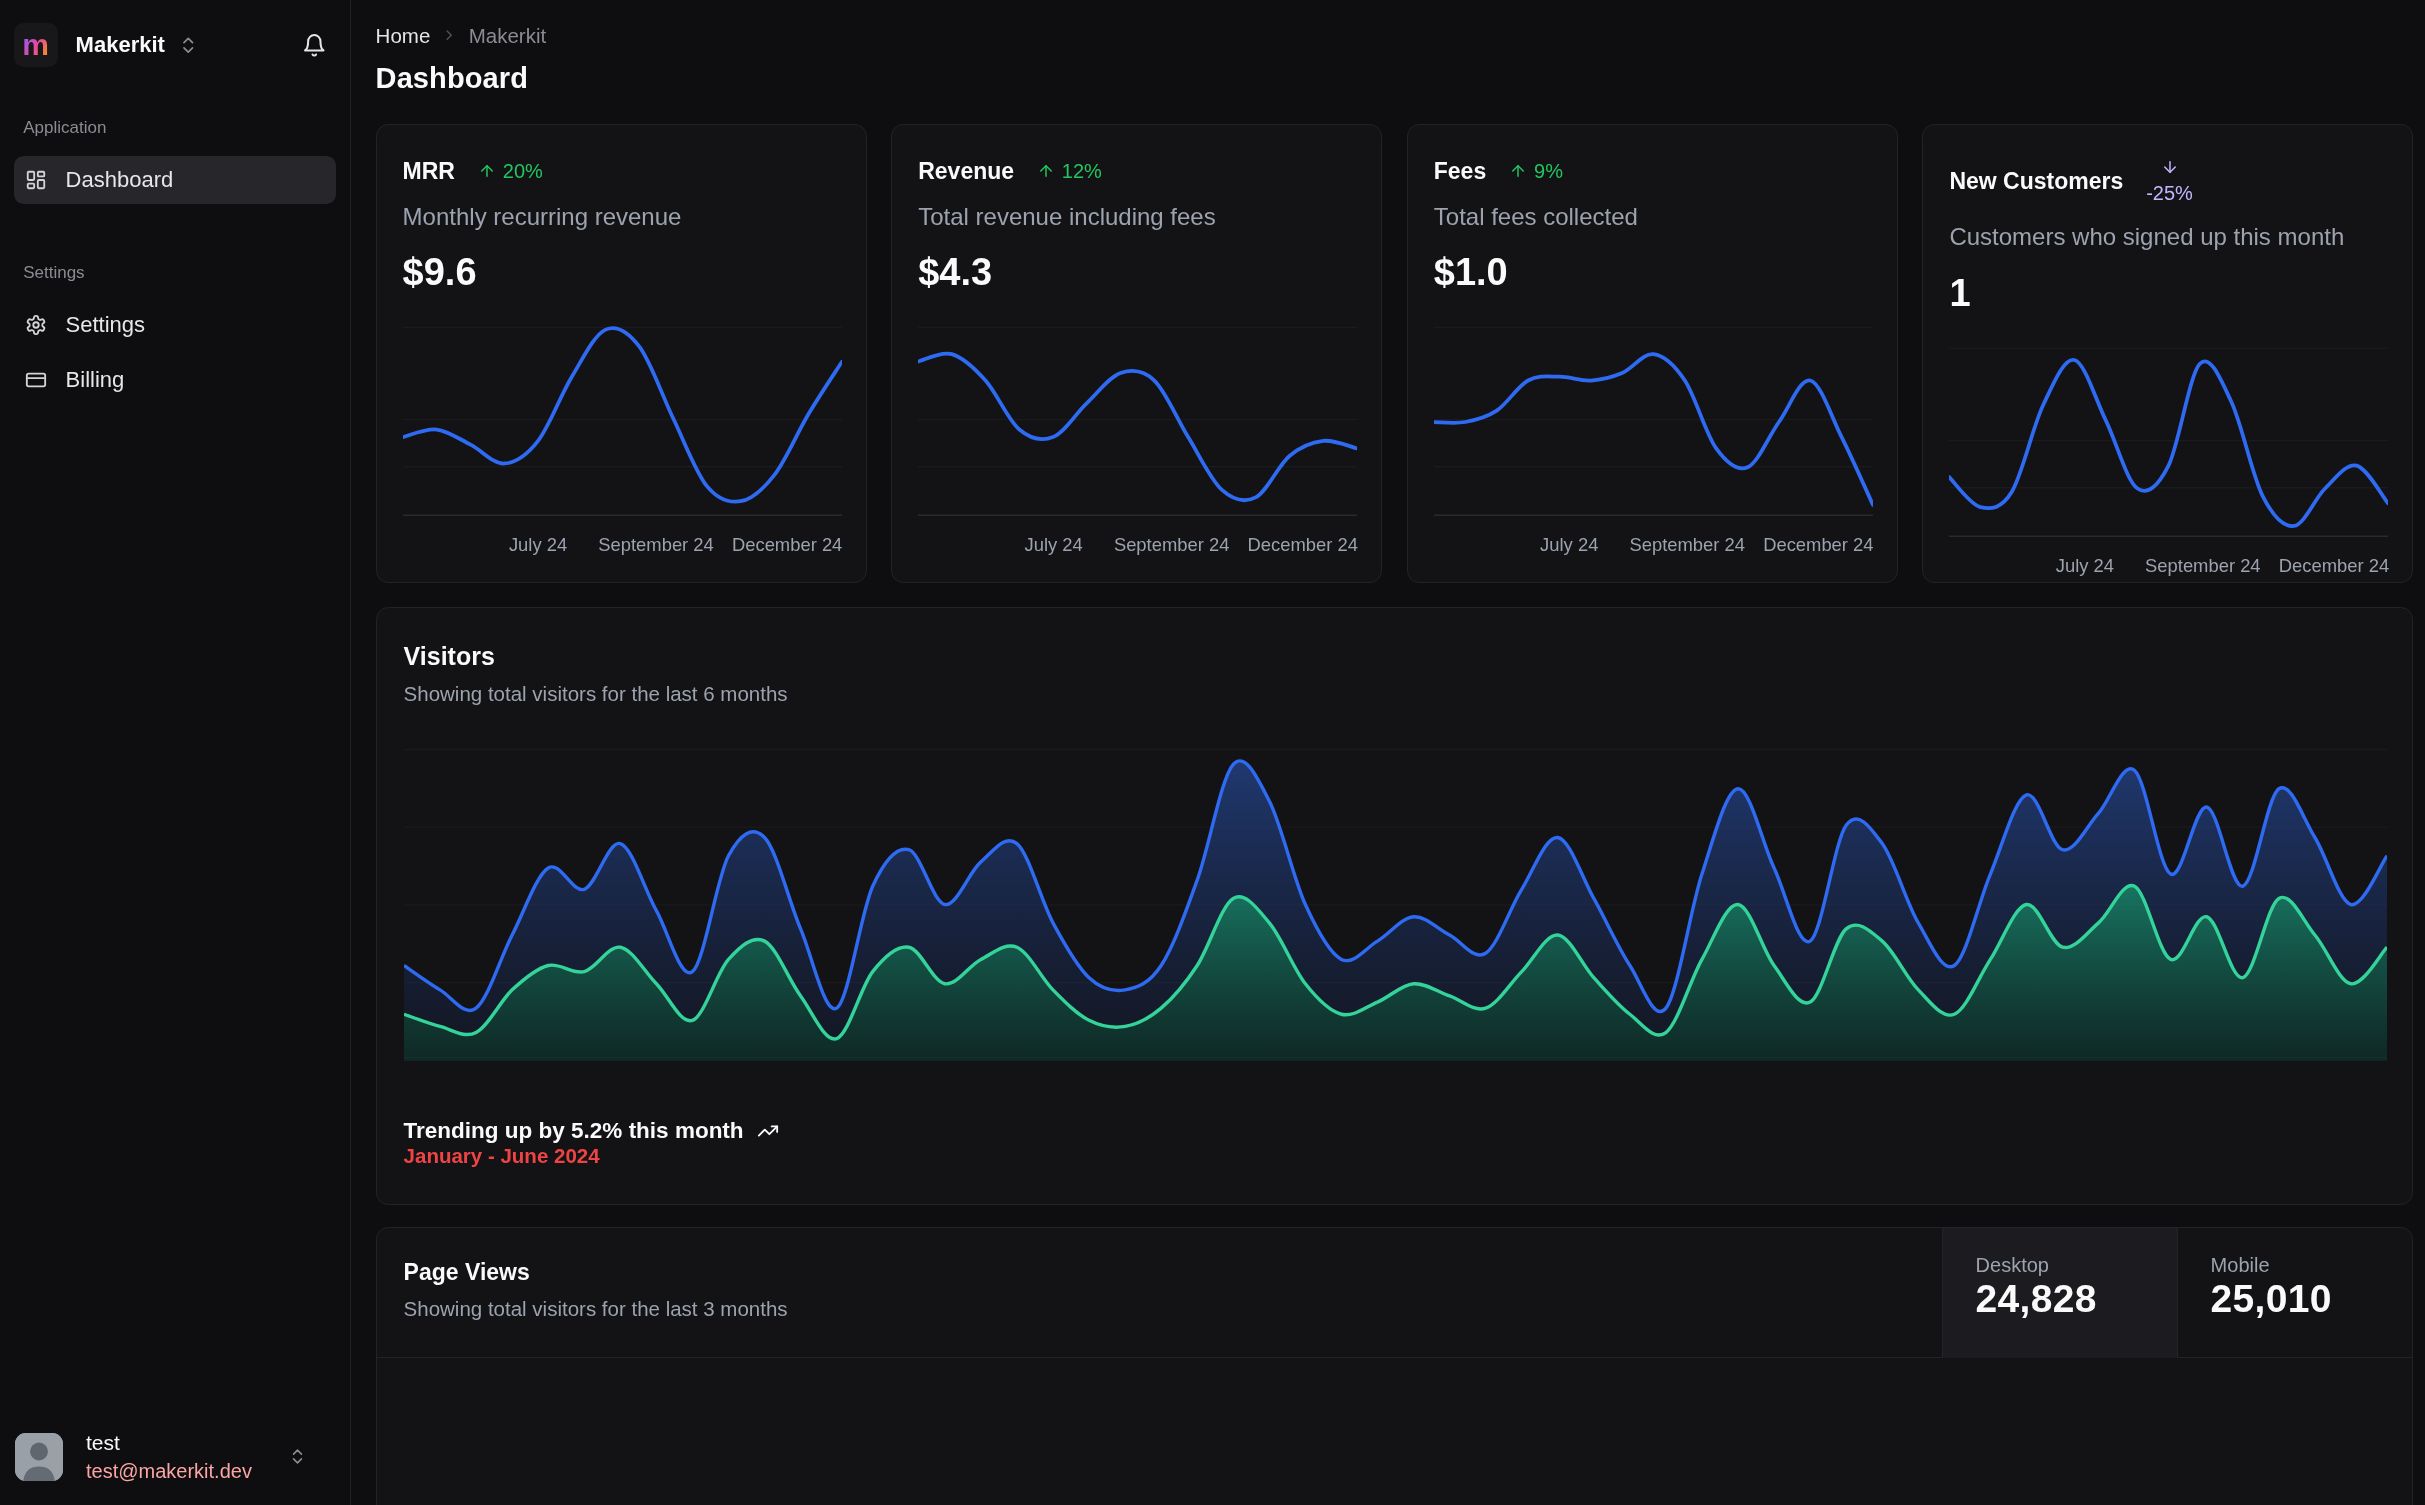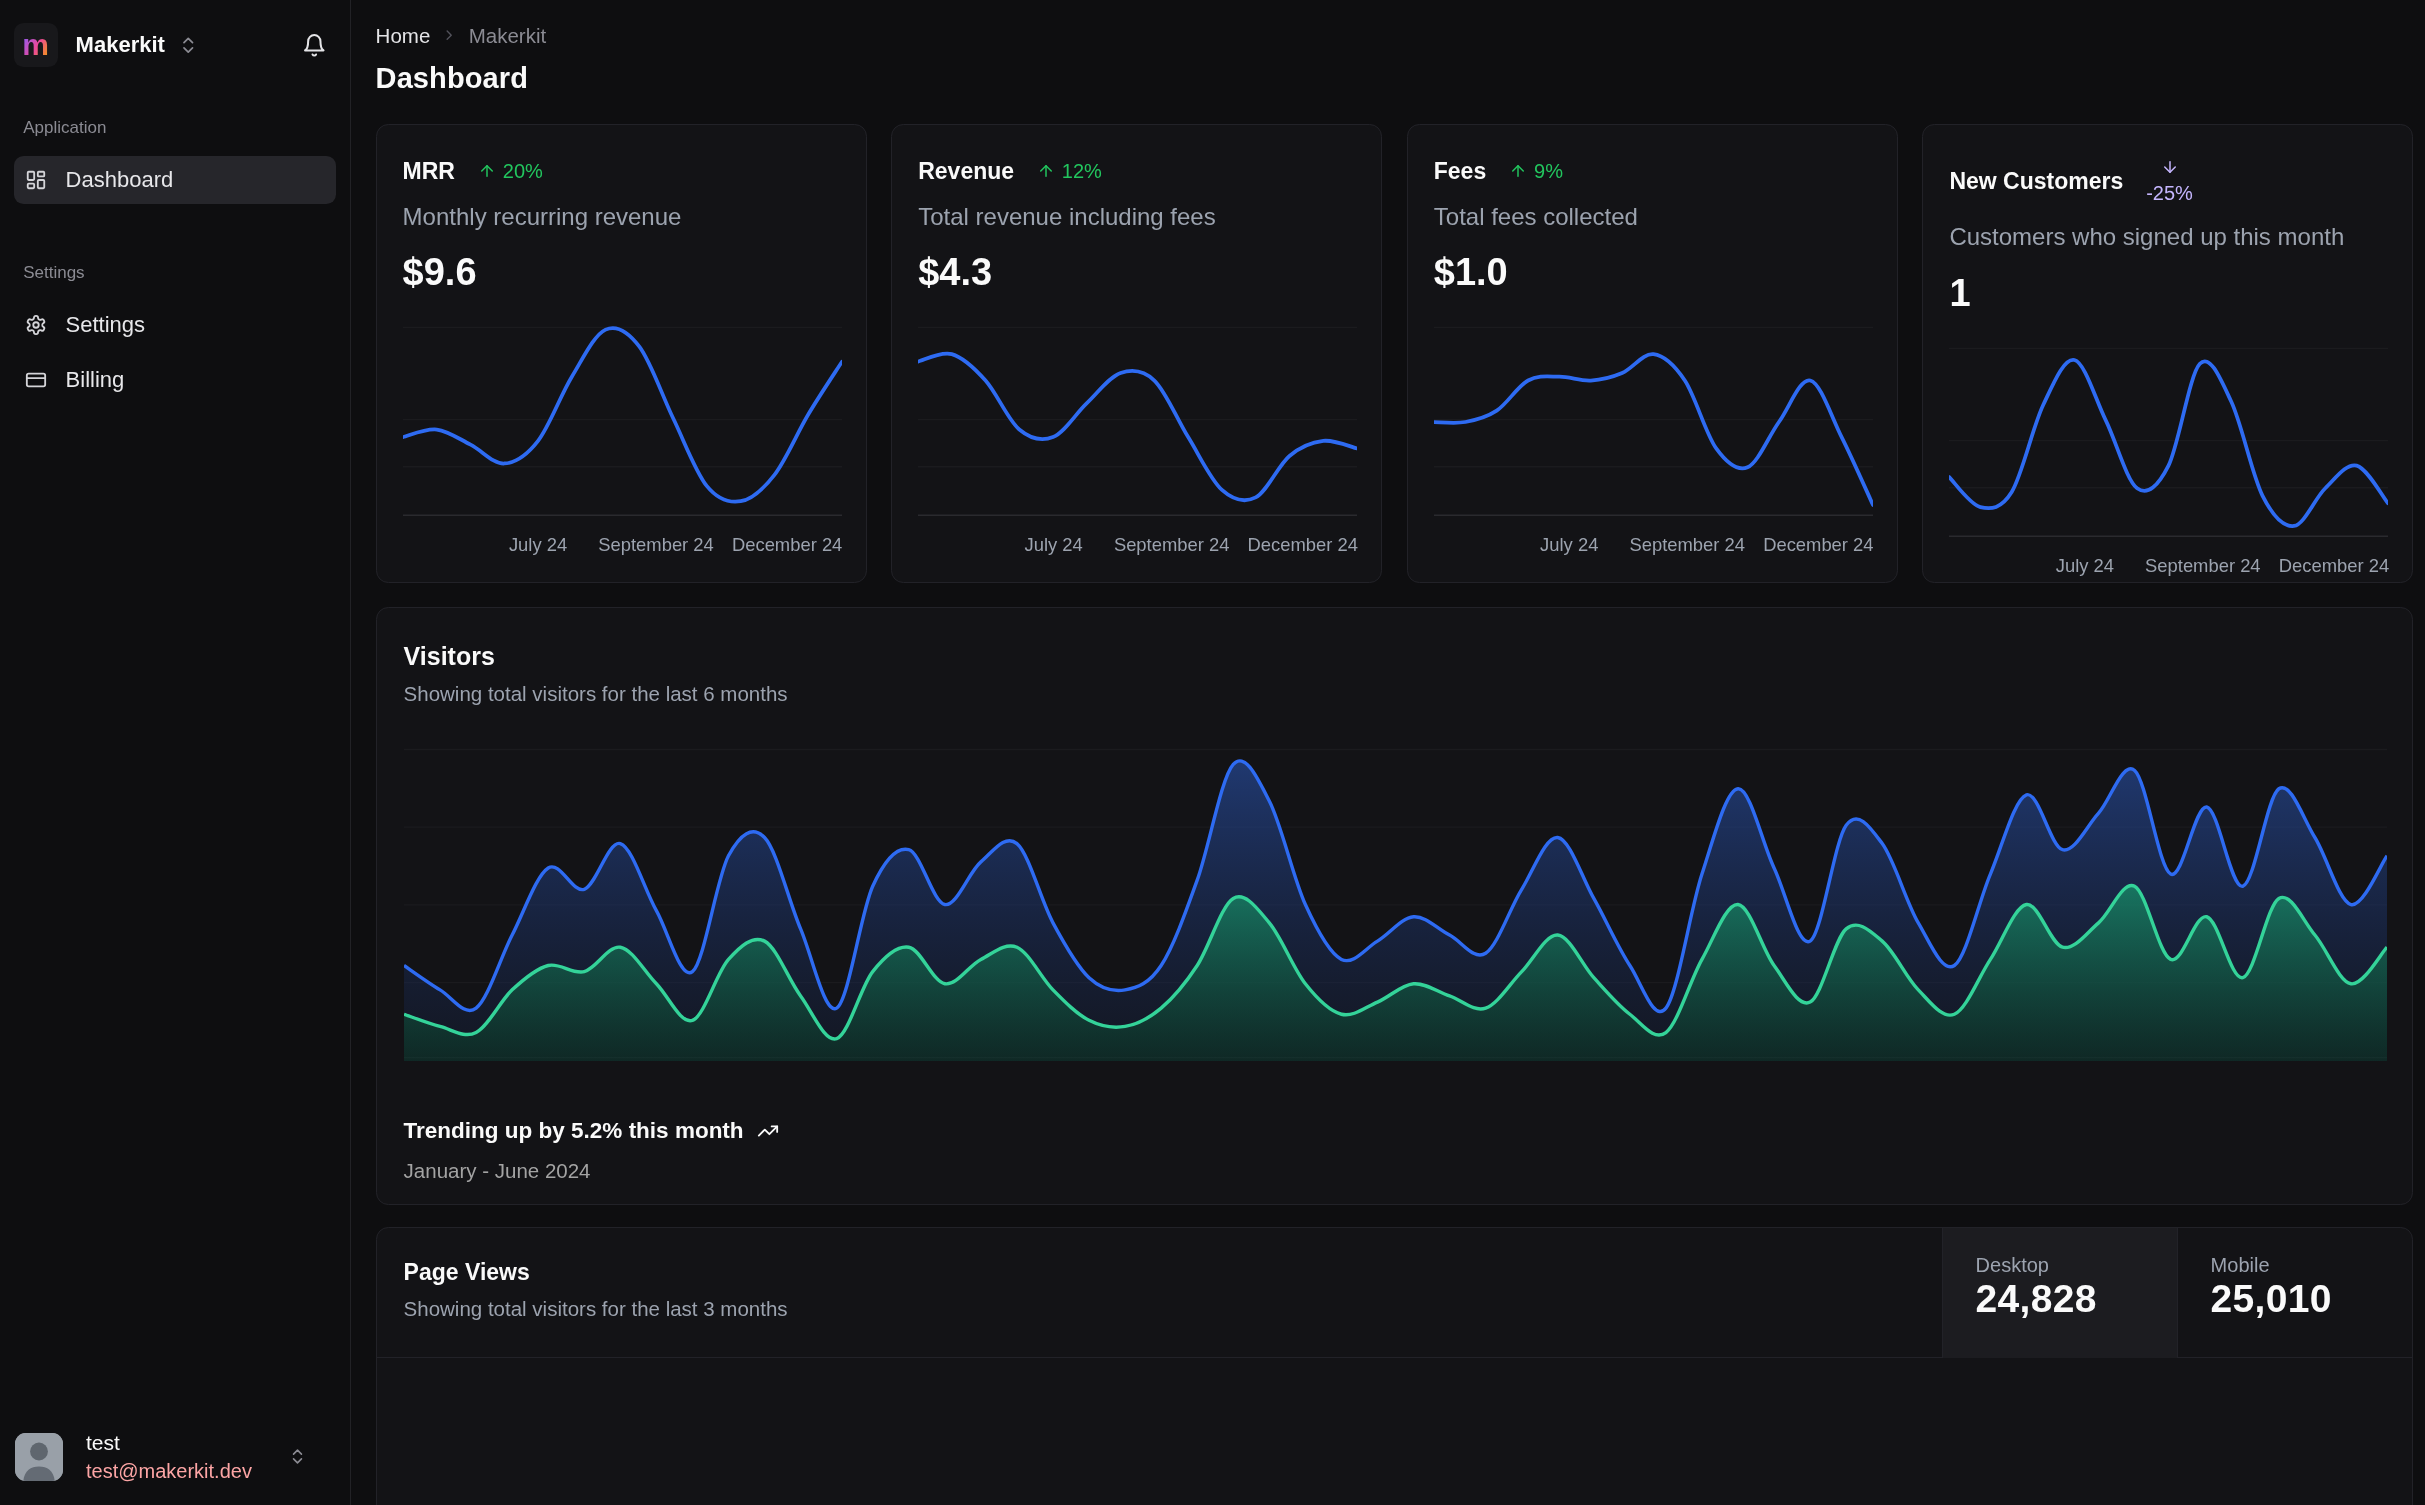--- a/index.html
+++ b/index.html
@@ -55,21 +55,21 @@
   .t1 { left:31%; } .t2 { left:58%; } .t3 { left:88%; }
 
   .panel { background:#131316; border:0.7px solid #222228; border-radius:12.3px; }
   .visitors-card { margin-top:24.6px; width:2037px; height:598px; padding:34px 27px 0 27px; }
   .v-title { font-size:25px; font-weight:700; }
   .v-sub { margin-top:11px; font-size:20.5px; color:#9ca3af; }
   .v-chart { margin-top:38px; }
   .v-chart svg { width:1983px; height:317px; display:block; }
   .v-trend { margin-top:57px; display:flex; align-items:center; gap:13.6px; font-size:22.5px; font-weight:700; }
   .v-trend .ticon { display:flex; color:#fafafa; }
-  .v-range { margin-top:15px; font-size:20.5px; color:#a3a3a3; }
+  .v-range { margin-top:0; font-size:20.5px; color:#ef4444;font-weight:bold; }
 
   .pageviews-card { margin-top:22px; width:2037px; height:333px; overflow:hidden; }
   .pv-head { display:flex; height:130px; border-bottom:0.7px solid #222228; }
   .pv-left { flex:1; padding:31px 0 0 27px; }
   .pv-title { font-size:23px; font-weight:700; }
   .pv-sub { margin-top:11px; font-size:20.5px; color:#9ca3af; }
   .pv-tabs { display:flex; height:130px; }
   .pv-tab { width:235px; border-left:0.7px solid #222228; padding:26px 0 0 33px; cursor:pointer; }
   .pv-tab.active { background:#1c1c20; }
   .pv-tab-label { font-size:20px; color:#9ca3af; }

